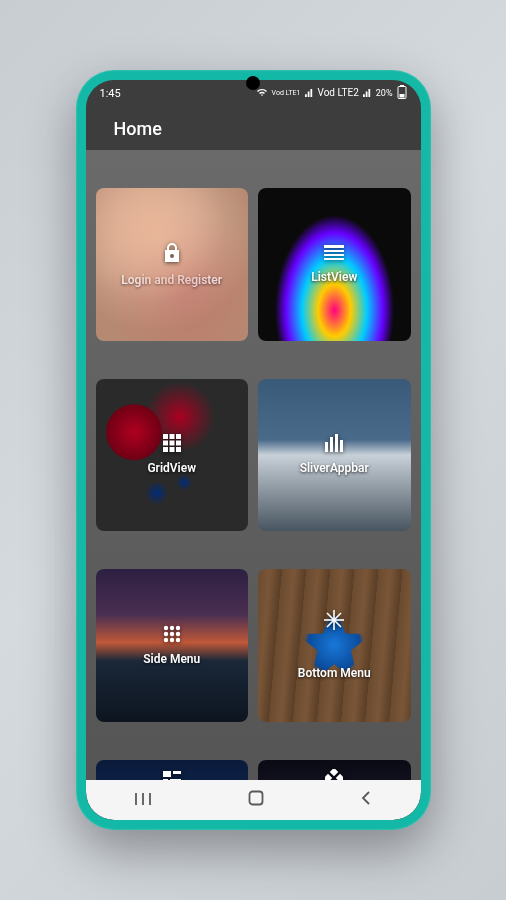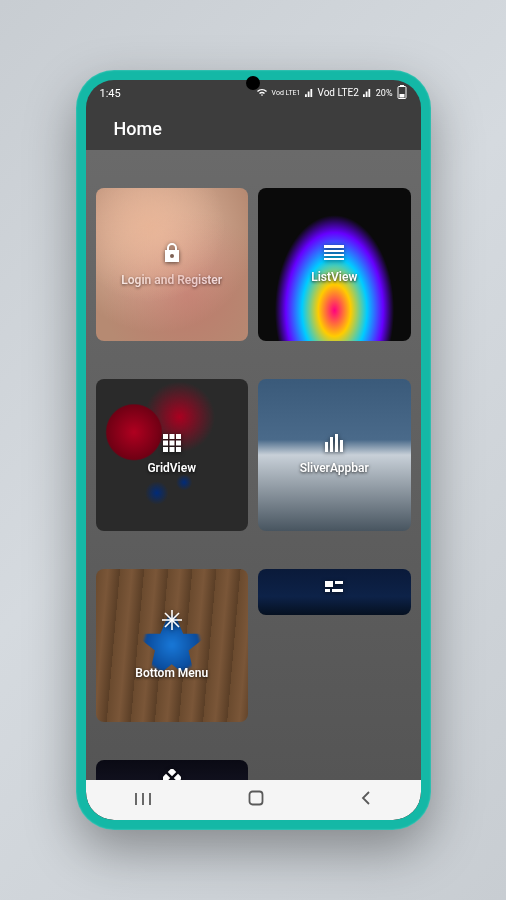--- a/index.html
+++ b/index.html
@@ -168,20 +168,36 @@
             <svg width="20" height="18" viewBox="0 0 20 18">
                 <rect x="1" y="8" width="3" height="10" fill="#fff"></rect>
                 <rect x="6" y="3" width="3" height="15" fill="#fff"></rect>
                 <rect x="11" y="0" width="3" height="18" fill="#fff"></rect>
                 <rect x="16" y="6" width="3" height="12" fill="#fff"></rect>
               </svg>
           </span>
           <span class="label">SliverAppbar</span>
         </div>
 
+        <div class="tile bg5">
+          <span class="icon">
+            <svg width="18" height="18" viewBox="0 0 18 18">
+                <circle cx="3" cy="3" r="2.2" fill="#fff"></circle>
+                <circle cx="9" cy="3" r="2.2" fill="#fff"></circle>
+                <circle cx="15" cy="3" r="2.2" fill="#fff"></circle>
+                <circle cx="3" cy="9" r="2.2" fill="#fff"></circle>
+                <circle cx="9" cy="9" r="2.2" fill="#fff"></circle>
+                <circle cx="15" cy="9" r="2.2" fill="#fff"></circle>
+                <circle cx="3" cy="15" r="2.2" fill="#fff"></circle>
+                <circle cx="9" cy="15" r="2.2" fill="#fff"></circle>
+                <circle cx="15" cy="15" r="2.2" fill="#fff"></circle>
+              </svg>
+          </span>
+          <span class="label">Side Menu</span>
+        </div>
 
         <div class="tile bg6">
           <span class="icon" style="z-index:2">
             <svg width="20" height="20" viewBox="0 0 20 20">
                 <g stroke="#fff" stroke-width="1.6" fill="none">
                   <line x1="10" y1="0" x2="10" y2="20"></line>
                   <line x1="0" y1="10" x2="20" y2="10"></line>
                   <line x1="3" y1="3" x2="17" y2="17"></line>
                   <line x1="17" y1="3" x2="3" y2="17"></line>
                 </g>

